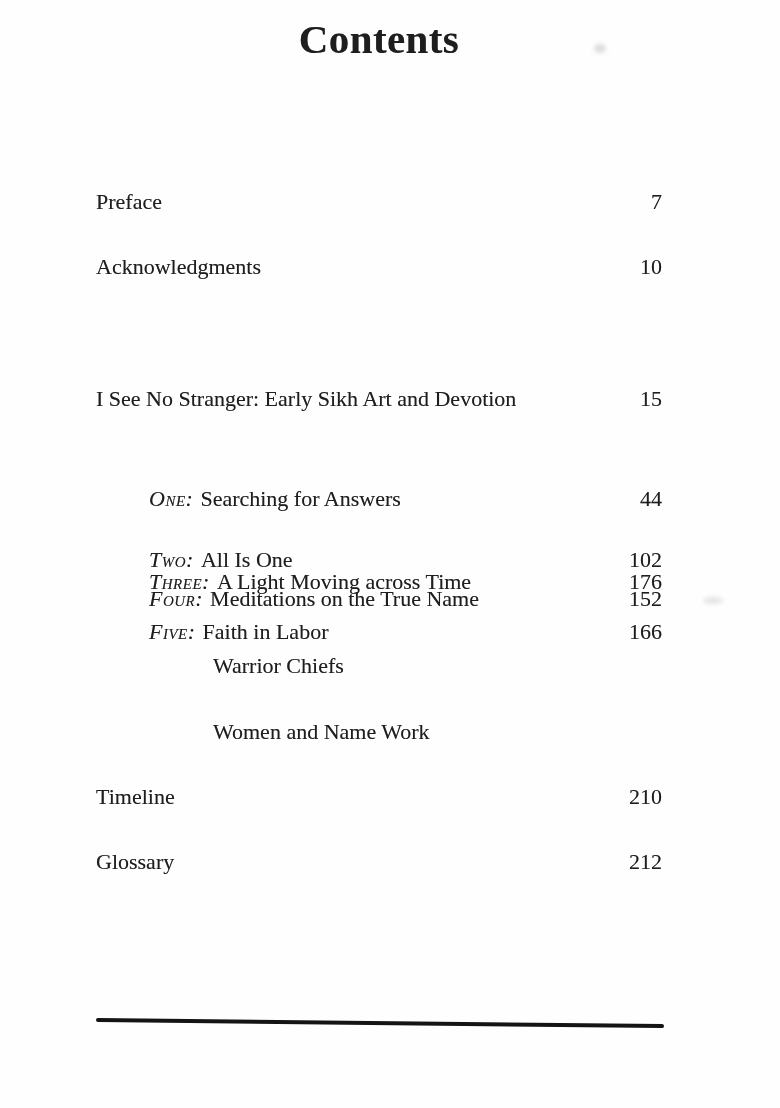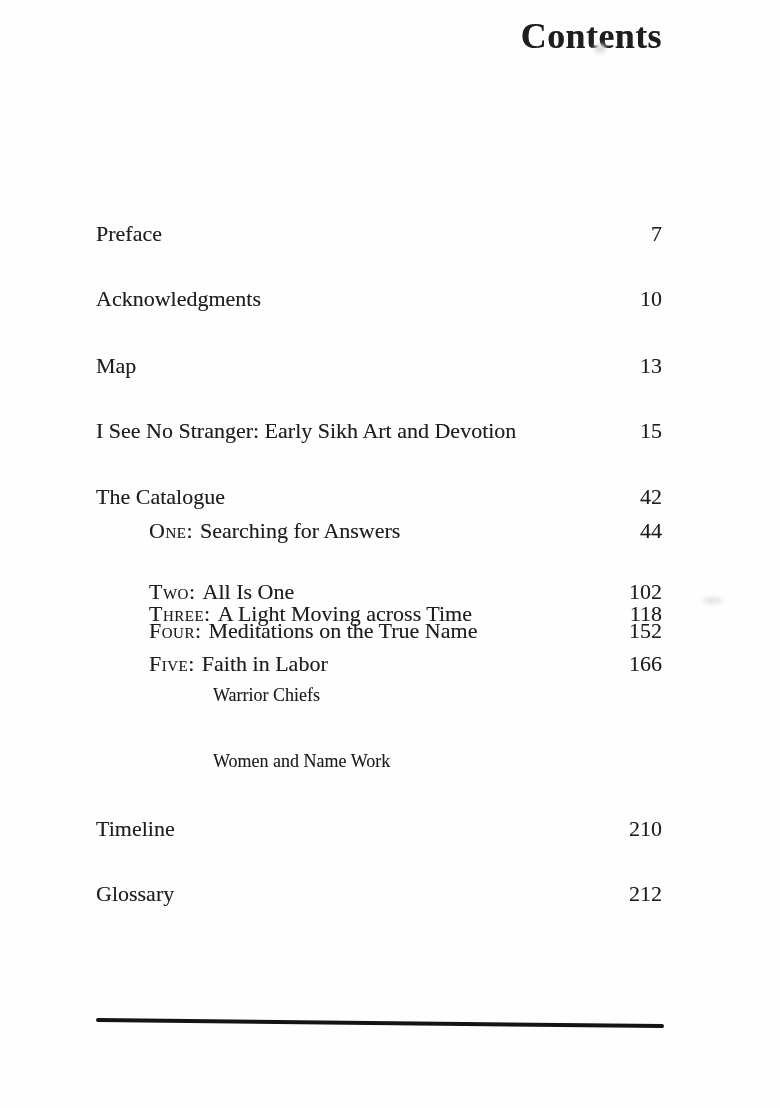--- a/index.html
+++ b/index.html
@@ -14,47 +14,47 @@
     background: #fefefe;
     font-family: "Liberation Serif", "DejaVu Serif", serif;
     color: #1e1e1e;
     overflow: hidden;
   }
   .page-title {
     position: absolute;
     top: 15px;
     left: 96px;
     width: 566px;
-    text-align: right;
-    font-size: 36px;
+    text-align: center;
+    font-size: 41px;
     font-weight: 700;
     letter-spacing: 0.4px;
     text-shadow: 0 0 0.6px rgba(20,20,20,0.45);
   }
   .toc-row {
     position: absolute;
     left: 96px;
     width: 566px;
     display: flex;
     justify-content: space-between;
     align-items: baseline;
     font-size: 22px;
     line-height: 1.18;
     text-shadow: 0 0 0.5px rgba(20,20,20,0.4);
-    margin-top: 32px;
   }
   .toc-row .entry-label { white-space: nowrap; }
   .toc-row .entry-page  { white-space: nowrap; text-align: right; }
   .ind1 .entry-label { padding-left: 53px; }
   .ind2 .entry-label { padding-left: 117px; }
-  .ind2 { font-size: 18px; text-align: center; }
+  .ind2 { font-size: 22px; text-align: center; }
   .sc-prefix {
     font-variant: small-caps;
     letter-spacing: 0.5px;
     margin-right: 7px;
+    font-style: italic;
   }
   .footer-rule {
     position: absolute;
     left: 96px;
     top: 1018px;
     width: 568px;
     height: 4px;
     background: #141414;
     border-radius: 2px;
     transform: rotate(0.62deg);
@@ -94,48 +94,40 @@
   <div class="toc-row" style="top:189px">
     <span class="entry-label">Preface</span>
     <span class="entry-page">7</span>
   </div>
 
   <div class="toc-row" style="top:254px">
     <span class="entry-label">Acknowledgments</span>
     <span class="entry-page">10</span>
   </div>
 
-  <div class="toc-row" style="top:321px">
-    <span class="entry-label">Map</span>
-    <span class="entry-page">13</span>
-  </div>
 
   <div class="toc-row" style="top:386px">
     <span class="entry-label">I See No Stranger: Early Sikh Art and Devotion</span>
     <span class="entry-page">15</span>
   </div>
 
-  <div class="toc-row" style="top:452px">
-    <span class="entry-label">The Catalogue</span>
-    <span class="entry-page">42</span>
-  </div>
 
   <div class="toc-row ind1" style="top:486px">
     <span class="entry-label"><span class="sc-prefix">One:</span><span>Searching for Answers</span></span>
     <span class="entry-page">44</span>
   </div>
 
   <div class="toc-row ind1" style="top:547px">
     <span class="entry-label"><span class="sc-prefix">Two:</span><span>All Is One</span></span>
     <span class="entry-page">102</span>
   </div>
 
   <div class="toc-row ind1" style="top:569px">
     <span class="entry-label"><span class="sc-prefix">Three:</span><span>A Light Moving across Time</span></span>
-    <span class="entry-page">118</span>
+    <span class="entry-page">176</span>
   </div>
 
   <div class="toc-row ind1" style="top:586px">
     <span class="entry-label"><span class="sc-prefix">Four:</span><span>Meditations on the True Name</span></span>
     <span class="entry-page">152</span>
   </div>
 
   <div class="toc-row ind1" style="top:619px">
     <span class="entry-label"><span class="sc-prefix">Five:</span><span>Faith in Labor</span></span>
     <span class="entry-page">166</span>

